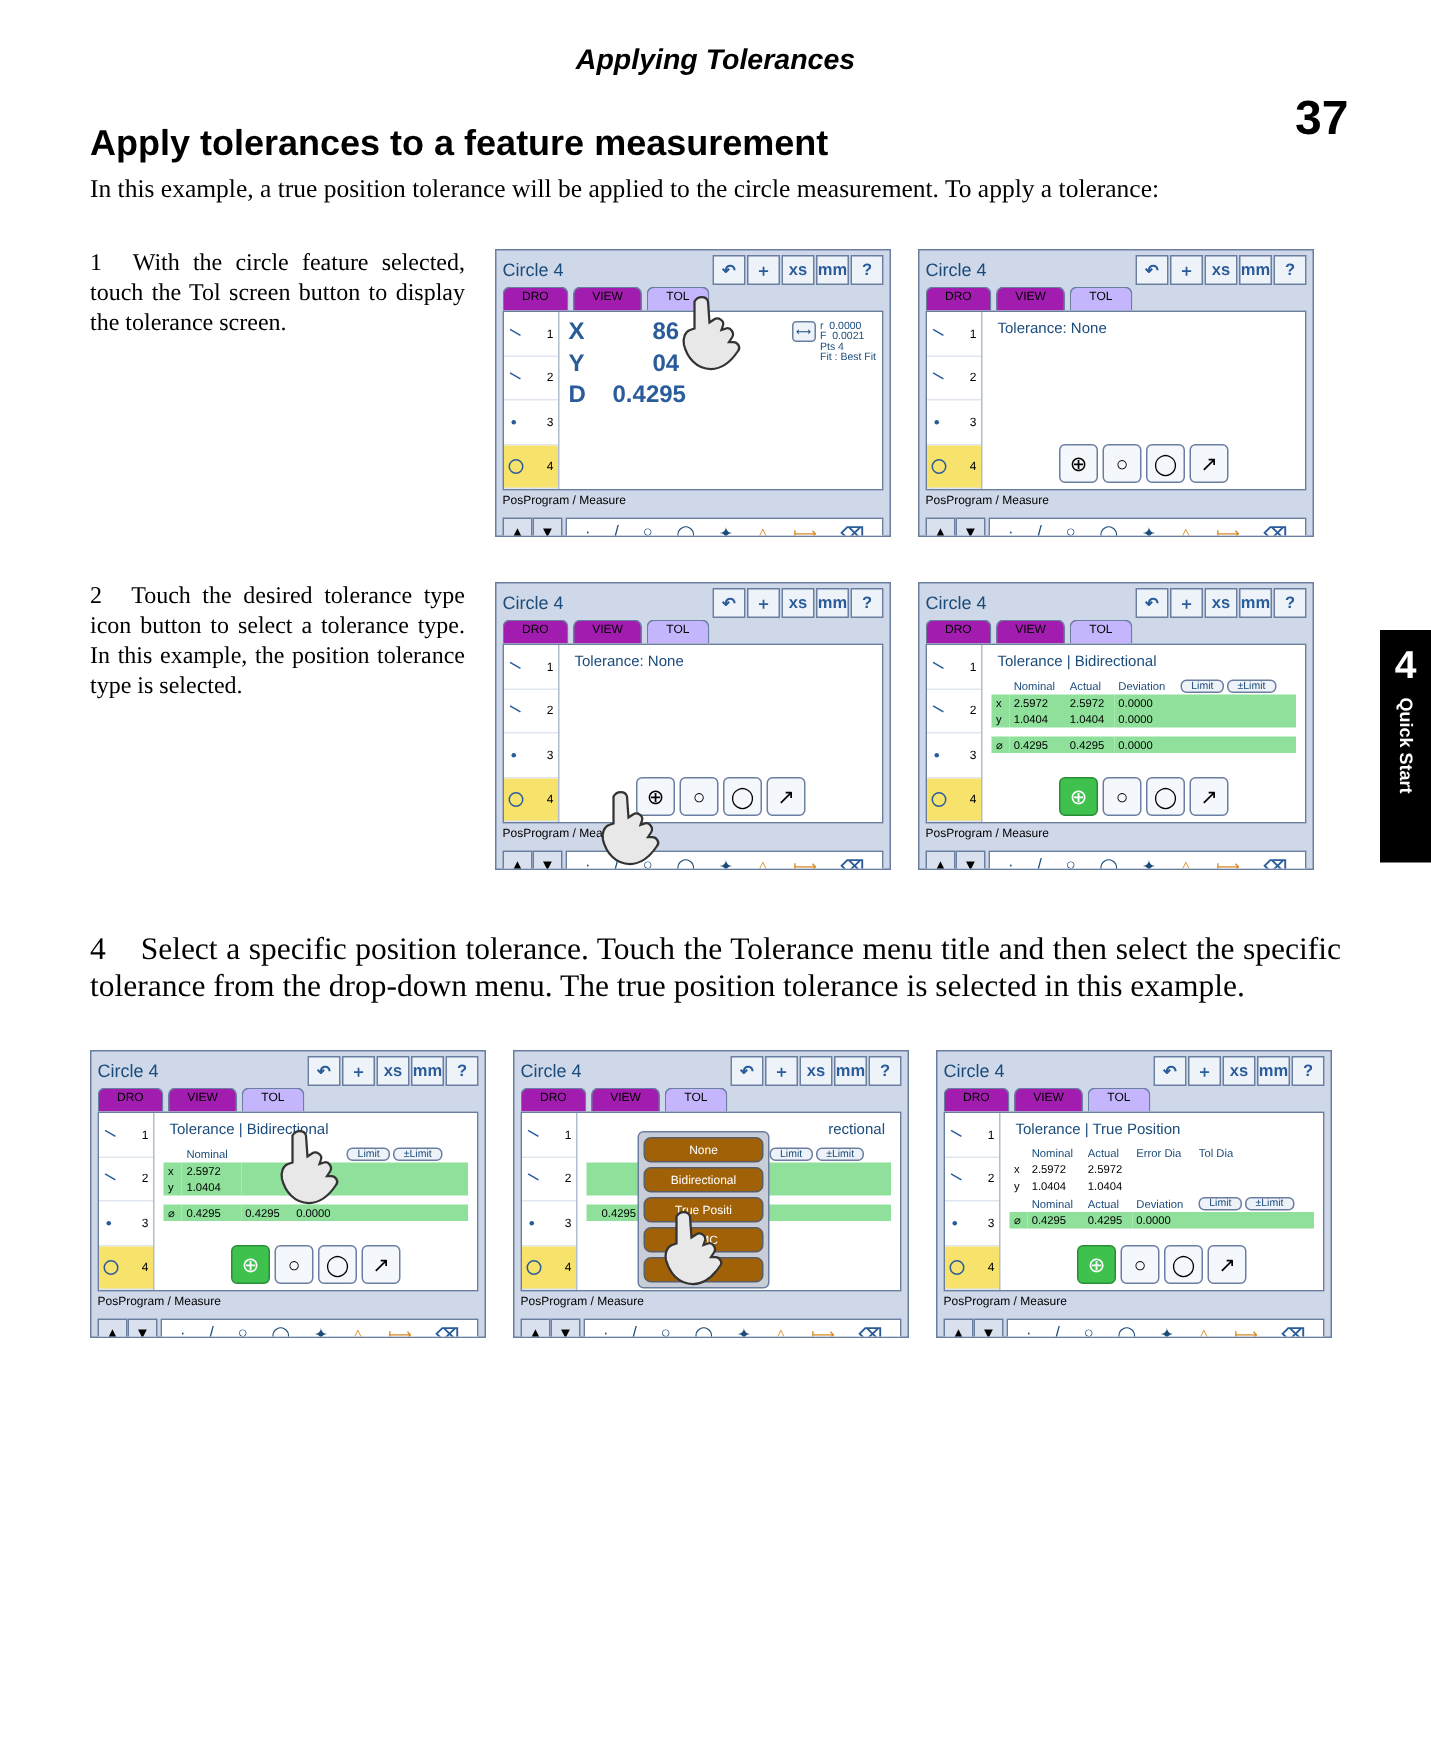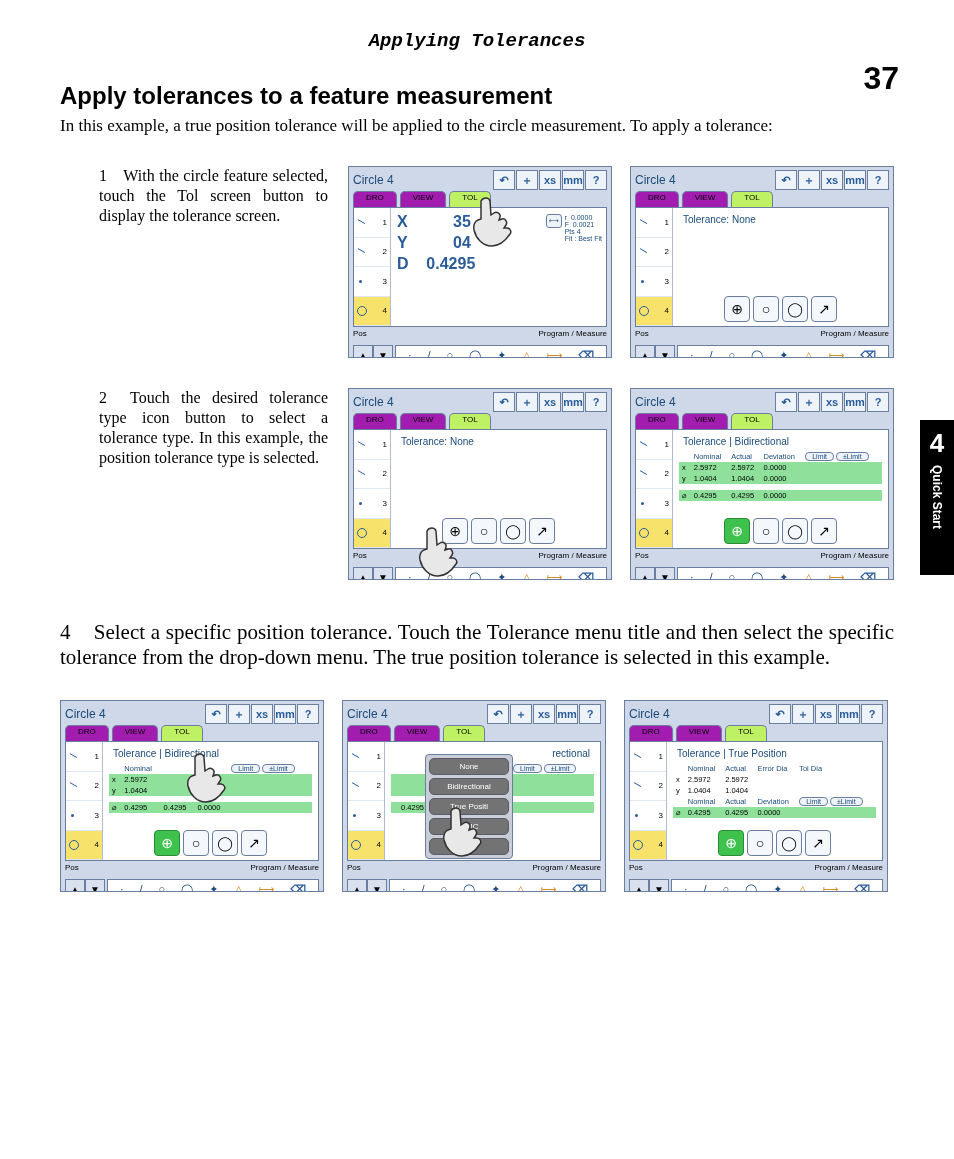--- a/index.html
+++ b/index.html
@@ -10,21 +10,21 @@
     width: 954px;
     position: relative;
     color: #000;
   }
   .page { padding: 30px 60px 60px 60px; box-sizing: border-box; width: 954px; }
   .running-head {
     text-align: center;
     font-style: italic;
     font-weight: 700;
     font-size: 19px;
-    font-family: Liberation Mono, monospace;
+    font-family: Liberation Sans, sans-serif;
     margin-top: 0;
   }
   .page-number {
     position: absolute;
     right: 55px;
     top: 20px;
     font-size: 32px;
     font-weight: 700;
     font-family: Arial, Helvetica, sans-serif;
     margin-top: 40px;
@@ -49,21 +49,21 @@
     font-family: Arial, Helvetica, sans-serif;
     box-sizing: border-box;
   }
   .side-tab .big4 { font-size: 26px; font-weight: 700; }
   .side-tab .qs {
     writing-mode: vertical-rl;
     font-size: 12px;
     font-weight: 700;
     margin-top: 6px;
   }
-  .row { display: flex; align-items: flex-start; gap: 20px; margin-bottom: 30px; margin-left: 39px; }
+  .row { display: flex; align-items: flex-start; gap: 20px; margin-bottom: 30px; }
   .step-text {
     width: 250px;
     font-size: 16px;
     text-align: justify;
     line-height: 1.25;
   }
   .step-text .num { display:inline-block; width:20px; }
   .panel-pair { display:flex; gap:18px; }
   .panel-triple { display:flex; gap:18px; margin-top: 30px; }
   .panel {
@@ -78,21 +78,21 @@
     padding: 2px 4px 0 4px; height: 22px; }
   .panel-title { font-weight:400; font-size:12px; color:#1a4b7a; }
   .corner-btns { display:flex; gap:1px; }
   .cbtn { width:20px; height:18px; background:#eef3fa; border:1px solid #6a7ea0;
     display:flex; align-items:center; justify-content:center; font-size:11px;
     font-weight:700; color:#2a5c9a; }
   .cbtn.blue { color:#2a5c9a; font-weight:900; }
   .tab-row { display:flex; gap:3px; padding: 0 4px; height:16px; align-items:stretch; }
   .tab { flex:0 0 auto; padding:1px 12px; font-size:8px; border:1px solid #6a7ea0;
     border-bottom:none; border-radius:5px 5px 0 0; background:#a21caf; }
-  .tab.sel { background:#bef264;text-align:center; }
+  .tab.sel { background:#c4b5fd;text-align:center; }
   .content { background:#fff; margin:0 4px; border:1px solid #6a7ea0; height:118px;
     display:flex; position:relative; }
   .feature-list { width:36px; border-right:1px solid #b0bcd0; display:flex; flex-direction:column; }
   .flrow { flex:1; display:flex; align-items:center; justify-content:space-between;
     padding:0 3px; font-size:8px; border-bottom:1px solid #e0e6ef; }
   .flrow .ic { width:8px; height:8px; display:inline-block; }
   .flrow .ic.line { border-top:1px solid #2a5c9a; transform:rotate(30deg) translateY(3px); }
   .flrow .ic.dot { border-radius:50%; background:#2a5c9a; width:3px; height:3px; margin-left:2px;}
   .flrow .ic.circ { border:1px solid #2a5c9a; border-radius:50%; }
   .flrow.sel { background:#f7e36b; }
@@ -101,40 +101,40 @@
   .xyd .lbl{ display:inline-block; width:16px; }
   .side-meta { position:absolute; right:4px; top:6px; font-size:7px; color:#1a4b7a;
     text-align:left; display:flex; align-items:flex-start; gap:3px;}
   .side-meta .minibtn{ width:14px; height:12px; border:1px solid #6a7ea0; background:#eef3fa;
     border-radius:3px; font-size:7px; display:flex; align-items:center; justify-content:center; }
   .tol-label { font-size:10px; color:#1a4b7a; padding:2px 4px; }
   .tol-btn-row { position:absolute; left:0; right:0; bottom:4px; display:flex; gap:3px; justify-content:center; }
   .tol-btn { width:24px; height:24px; border:1px solid #6a7ea0; border-radius:4px;
     background:#f4f7fc; display:flex; align-items:center; justify-content:center; font-size:14px; }
   .tol-btn.sel { background:#3ec24d; color:#fff; border-color:#2a8d36; }
-  .status-row { display:flex; justify-content:space-between; padding:2px 4px; font-size:8px; height:12px;}
+  .status-row { display:flex; padding:2px 4px; font-size:8px; height:12px;}
   .bottom-bar { display:flex; align-items:center; padding:2px 4px; gap:2px; height:20px; }
   .arrow-pair { display:flex; }
   .arrbtn { width:18px; height:18px; border:1px solid #6a7ea0; background:#d9e1ef;
     display:flex; align-items:center; justify-content:center; font-size:10px; }
   .tool-row { flex:1; display:flex; align-items:center; justify-content:space-around;
     background:#fff; border:1px solid #6a7ea0; height:18px; padding:0 4px; }
   .ticon { font-size:11px; color:#1a4b7a; }
   .ticon.orange { color:#d98c2a; }
   .ticon.sel { color:#2a5c9a; font-weight:bold; }
   .data-table{ font-size:7.5px; width:100%; border-collapse:collapse; margin-top:2px;padding-left:10px;}
   .data-table th{ color:#1a4b7a; font-weight:400; padding:1px 3px; text-align:left;}
   .data-table td{ padding:1px 3px;}
   .data-table tr.green td{ background:#8ee09a; }
   .limit-btn{ display:inline-block; border:1px solid #6a7ea0; border-radius:4px;
     padding:0 6px; font-size:7px; background:#eef3fa; margin-right:2px;}
   .dropdown{ position:absolute; left:40px; top:12px; width:80px; background:#c8cdd7;
     border:1px solid #6a7ea0; border-radius:4px; padding:3px; z-index:10;
     display:flex; flex-direction:column; gap:3px;}
-  .dropdown .dd-item{ background:#737373; border:1px solid #5a5d67; border-radius:5px;
+  .dropdown .dd-item{ background:#a16207; border:1px solid #5a5d67; border-radius:5px;
     padding:3px 4px; font-size:8px; color:#fff; text-align:center;}
   .hand{ position:absolute; width:60px; height:60px; z-index:20; pointer-events:none;}
   .hand svg{ width:100%; height:100%; }
   .full-para { font-size:21px; margin:40px 0 0 0; text-align:justify; }
 </style>
 </head>
 <body>
 <div class="page">
 
 <div class="running-head">Applying Tolerances</div>
@@ -185,21 +185,21 @@
                 <span class="ic dot"></span>
                 <span>3</span>
               </div>
           <div class="flrow sel">
                 <span class="ic circ"></span>
                 <span>4</span>
               </div>
         </div>
         <div class="main-area">
           <div class="xyd">
-            <div><span class="lbl">X</span>&nbsp;&nbsp;&nbsp;&nbsp;&nbsp;&nbsp;&nbsp;&nbsp;&nbsp;<span>35</span></div>
+            <div><span class="lbl">X</span>&nbsp;&nbsp;&nbsp;&nbsp;&nbsp;&nbsp;&nbsp;&nbsp;&nbsp;<span>86</span></div>
             <div><span class="lbl">Y</span>&nbsp;&nbsp;&nbsp;&nbsp;&nbsp;&nbsp;&nbsp;&nbsp;&nbsp;<span>04</span></div>
             <div><span class="lbl">D</span>&nbsp;&nbsp;&nbsp;<span>0.4295</span></div>
           </div>
           <div class="side-meta">
             <span class="minibtn">⟷</span>
             <div>
               <div><span>r</span>&nbsp;&nbsp;<span>0.0000</span></div>
               <div><span>F</span>&nbsp;&nbsp;<span>0.0021</span></div>
               <div>Pts 4</div>
               <div>Fit : Best Fit</div>

